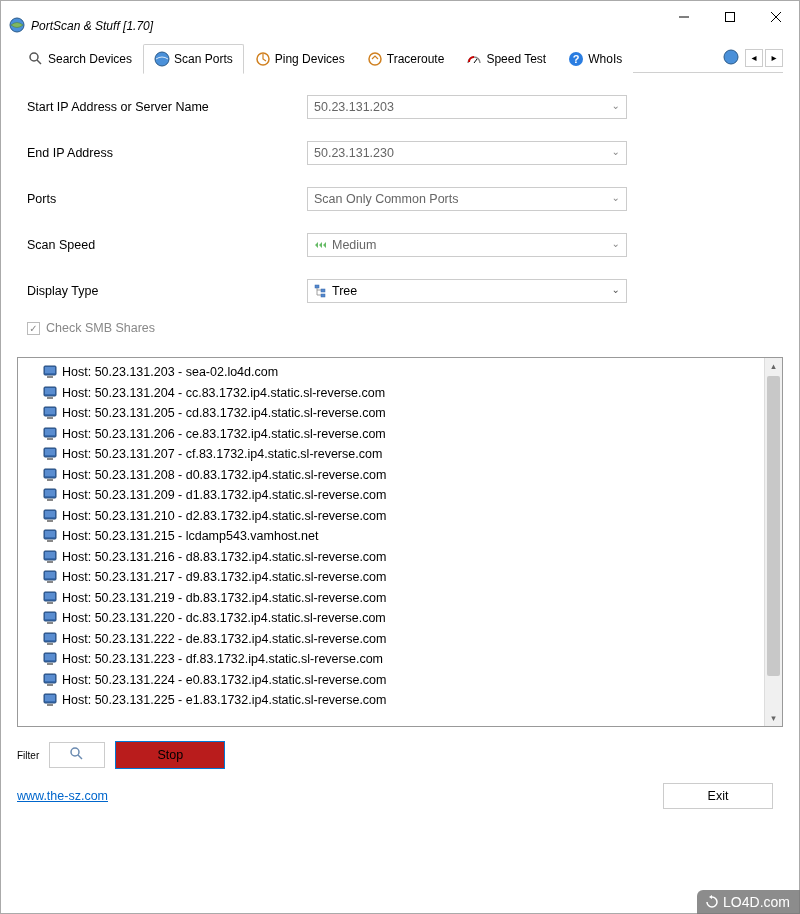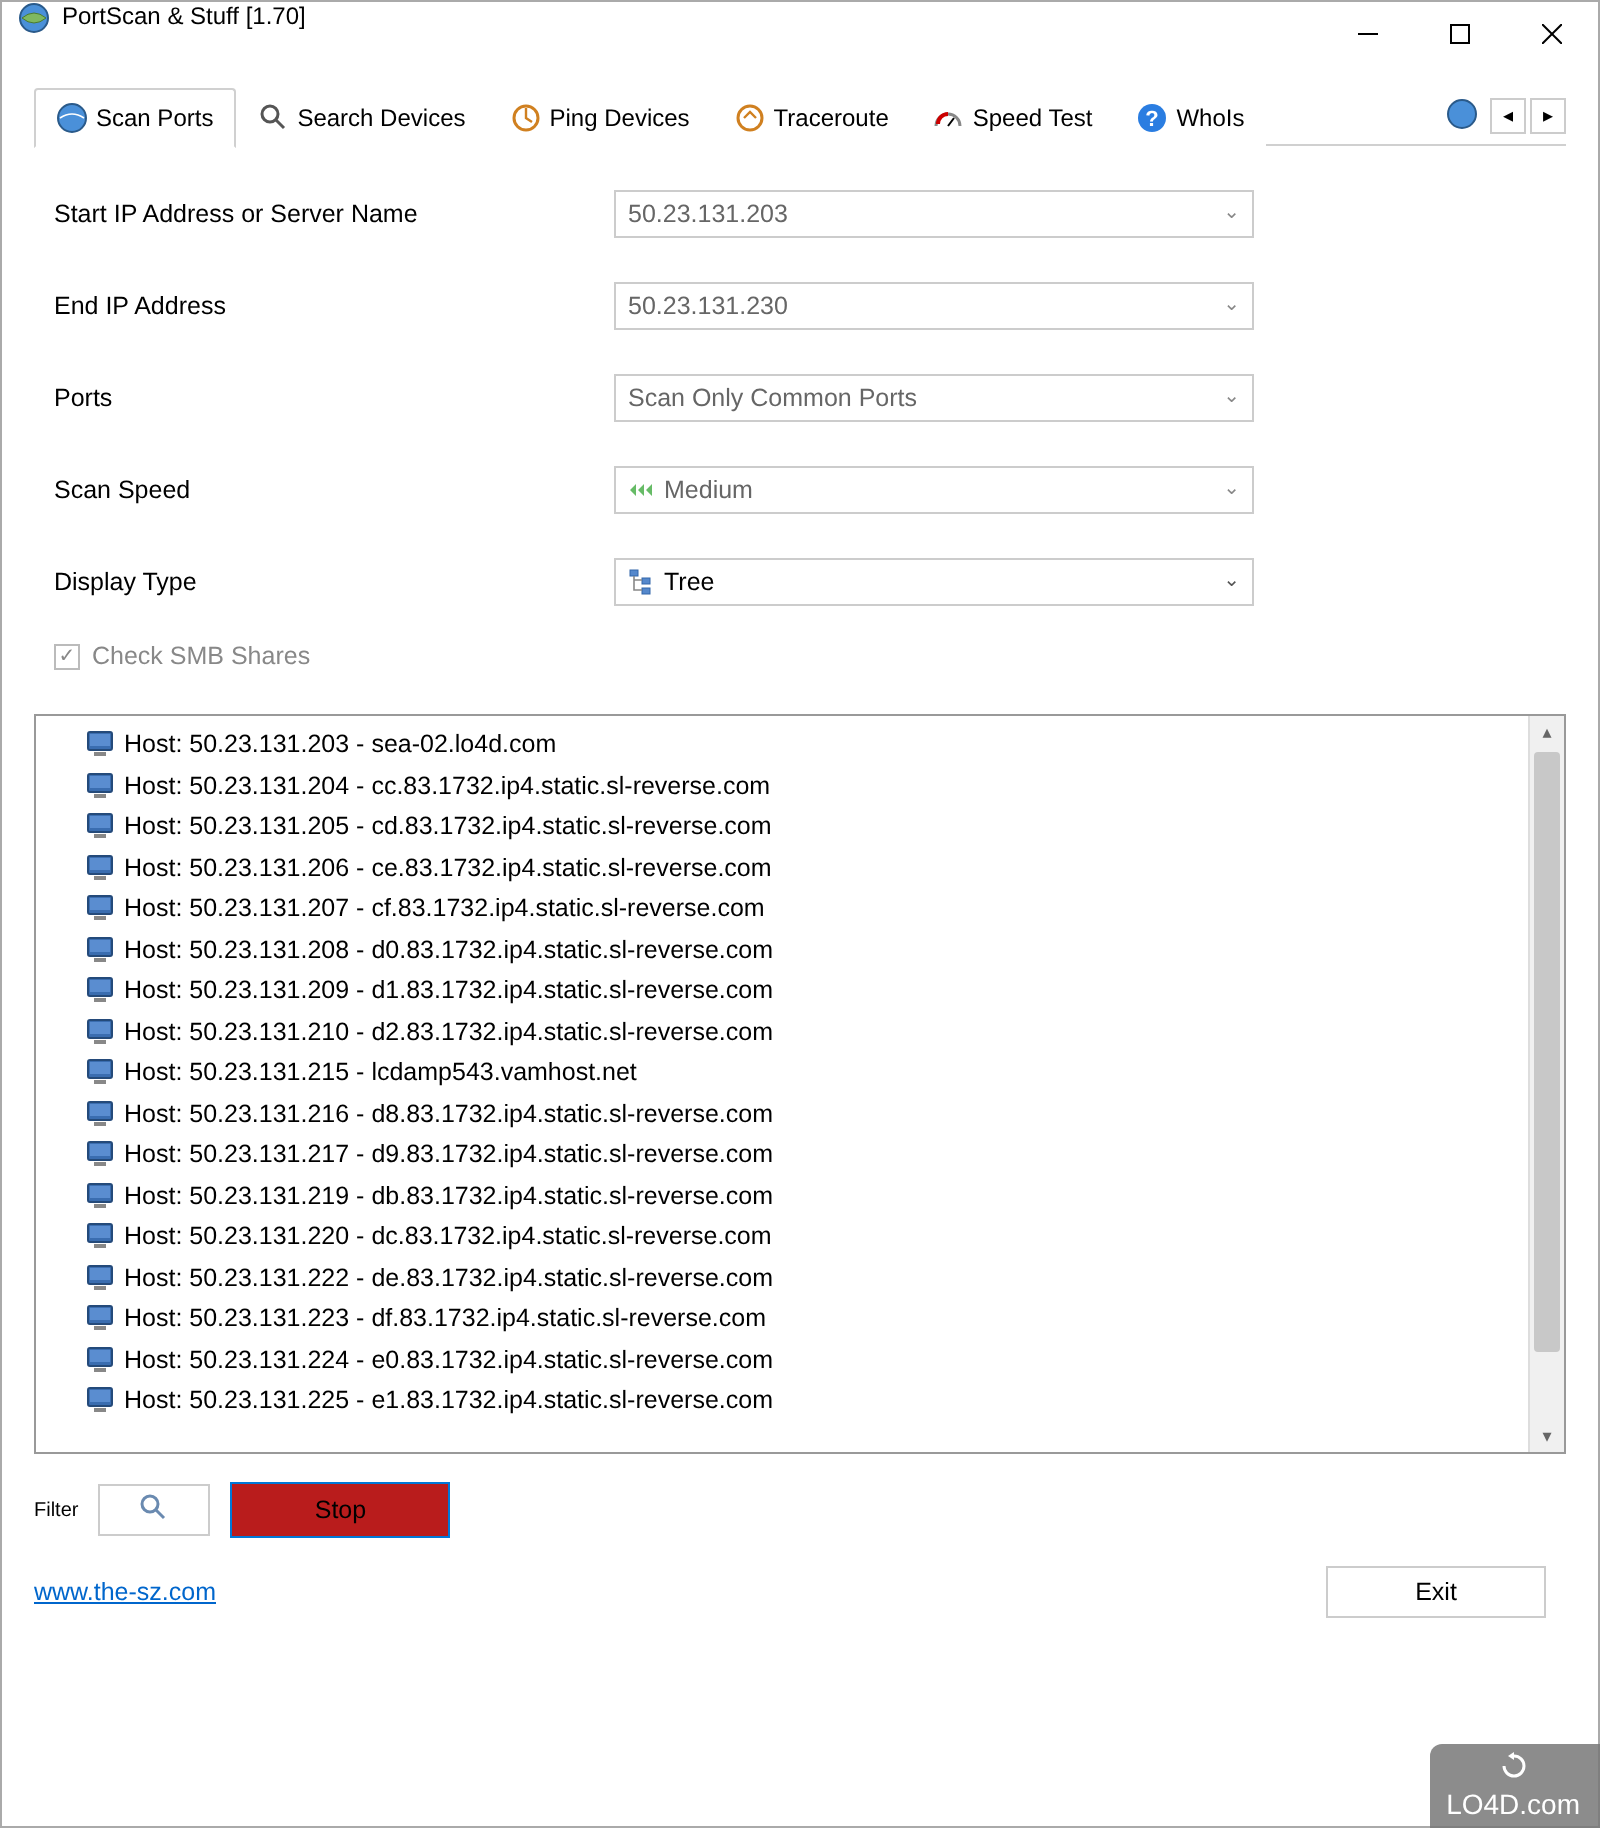--- a/index.html
+++ b/index.html
@@ -6,21 +6,21 @@
 body {
   font-family: "Segoe UI", Tahoma, sans-serif;
   font-size: 12px;
   background: #fff;
   width: 800px;
   height: 914px;
   overflow: hidden;
   position: relative;
 }
 .window { width: 800px; height: 914px; border: 1px solid #aaa; background: #fff; display: flex; flex-direction: column; }
-.titlebar { height: 32px; display: flex; align-items: flex-start; padding: 0 0 0 8px; }
+.titlebar { height: 32px; display: flex; align-items: flex-end; padding: 0 0 0 8px; font-style: italic; }
 .titlebar .app-icon { width: 16px; height: 16px; margin-right: 6px; display:inline-flex; }
 .titlebar .title { flex: 1; font-size: 12px; color: #000; }
 .titlebar .winbtns { display: flex; }
 .titlebar .winbtn { width: 46px; height: 32px; display: flex; align-items: center; justify-content: center; }
 .titlebar .winbtn svg { width: 10px; height: 10px; }
 .content { flex:1; padding: 10px 16px 10px 16px; display:flex; flex-direction:column; }
 .tabstrip { display:flex; align-items:center; border-bottom:1px solid #d0d0d0; height:30px; position:relative; }
 .tab { display:flex; align-items:center; gap:4px; padding: 0 10px; height:30px; font-size:12px; color:#000; border:1px solid transparent; border-bottom:none; position:relative; top:1px; background:#fff; white-space:nowrap;}
 .tab.active { border:1px solid #d0d0d0; border-bottom:1px solid #fff; border-top-left-radius:2px; border-top-right-radius:2px;}
 .tab .ticon { width:16px; height:16px; display:inline-flex; align-items:center; justify-content:center;}
@@ -52,21 +52,21 @@
 .bottombar .flabel { font-size:10px; }
 .bottombar .filterbox { width:56px; height:26px; border:1px solid #ccc; display:flex; align-items:center; justify-content:center;}
 .bottombar .status { flex:1; text-align:center; font-size:12.5px;}
 .bottombar .btn { width:110px; height:28px; border:1px solid #aaa; background:#e9e9e9; display:flex; align-items:center; justify-content:center; font-size:12.5px; color:#888;}
 .bottombar .btn.primary { border:1px solid #0078d7; background:#b91c1c; color:#000;}
 
 .footer { display:flex; align-items:center; padding: 14px 10px 0 0;}
 .footer .link { color:#0066cc; text-decoration:underline; font-size:12.5px;}
 .footer .exitbtn { margin-left:auto; width:110px; height:26px; border:1px solid #ccc; display:flex; align-items:center; justify-content:center; font-size:12.5px;}
 
-.watermark { position:absolute; right:0; bottom:0; background:rgba(120,120,120,0.85); color:#fff; font-size:14px; padding:4px 10px 4px 8px; border-top-left-radius:6px; display:flex; align-items:center; gap:4px; font-weight:500;flex-direction:column;}
+.watermark { position:absolute; right:0; bottom:0; background:rgba(120,120,120,0.85); color:#fff; font-size:14px; padding:4px 10px 4px 8px; border-top-left-radius:6px; display:flex; align-items:center; gap:4px; font-weight:500;}
 .watermark .wicon { width:14px; height:14px; display:inline-flex;}
 </style>
 </head>
 <body>
 
 <div class="window">
   <div class="titlebar">
     <span class="app-icon">
       <svg viewBox="0 0 16 16">
           <circle cx="8" cy="8" r="7" fill="#4a90d9" stroke="#2a5a8a"></circle>
@@ -89,37 +89,37 @@
           <svg viewBox="0 0 10 10">
             <line x1="0" y1="0" x2="10" y2="10" stroke="#000"></line>
             <line x1="10" y1="0" x2="0" y2="10" stroke="#000"></line>
           </svg>
         </div>
     </div>
   </div>
 
   <div class="content">
     <div class="tabstrip">
+      <div class="tab">
+        <span class="ticon">
+            <svg viewBox="0 0 16 16">
+              <circle cx="6" cy="6" r="4" fill="none" stroke="#555" stroke-width="1.5"></circle>
+              <line x1="9" y1="9" x2="13" y2="13" stroke="#555" stroke-width="1.5"></line>
+            </svg>
+          </span>
+        <span>Search Devices</span>
+      </div>
       <div class="tab active">
         <span class="ticon">
             <svg viewBox="0 0 16 16">
               <circle cx="8" cy="8" r="7" fill="#4a90d9" stroke="#2a5a8a"></circle>
               <path d="M2 8 Q8 4 14 8" fill="none" stroke="#fff" stroke-width="0.8"></path>
             </svg>
           </span>
         <span>Scan Ports</span>
-      </div>
-      <div class="tab">
-        <span class="ticon">
-            <svg viewBox="0 0 16 16">
-              <circle cx="6" cy="6" r="4" fill="none" stroke="#555" stroke-width="1.5"></circle>
-              <line x1="9" y1="9" x2="13" y2="13" stroke="#555" stroke-width="1.5"></line>
-            </svg>
-          </span>
-        <span>Search Devices</span>
       </div>
       <div class="tab">
         <span class="ticon">
             <svg viewBox="0 0 16 16">
               <circle cx="8" cy="8" r="6" fill="none" stroke="#d08020" stroke-width="1.5"></circle>
               <path d="M8 3 L8 8 L11 10" fill="none" stroke="#d08020" stroke-width="1.2"></path>
             </svg>
           </span>
         <span>Ping Devices</span>
       </div>

